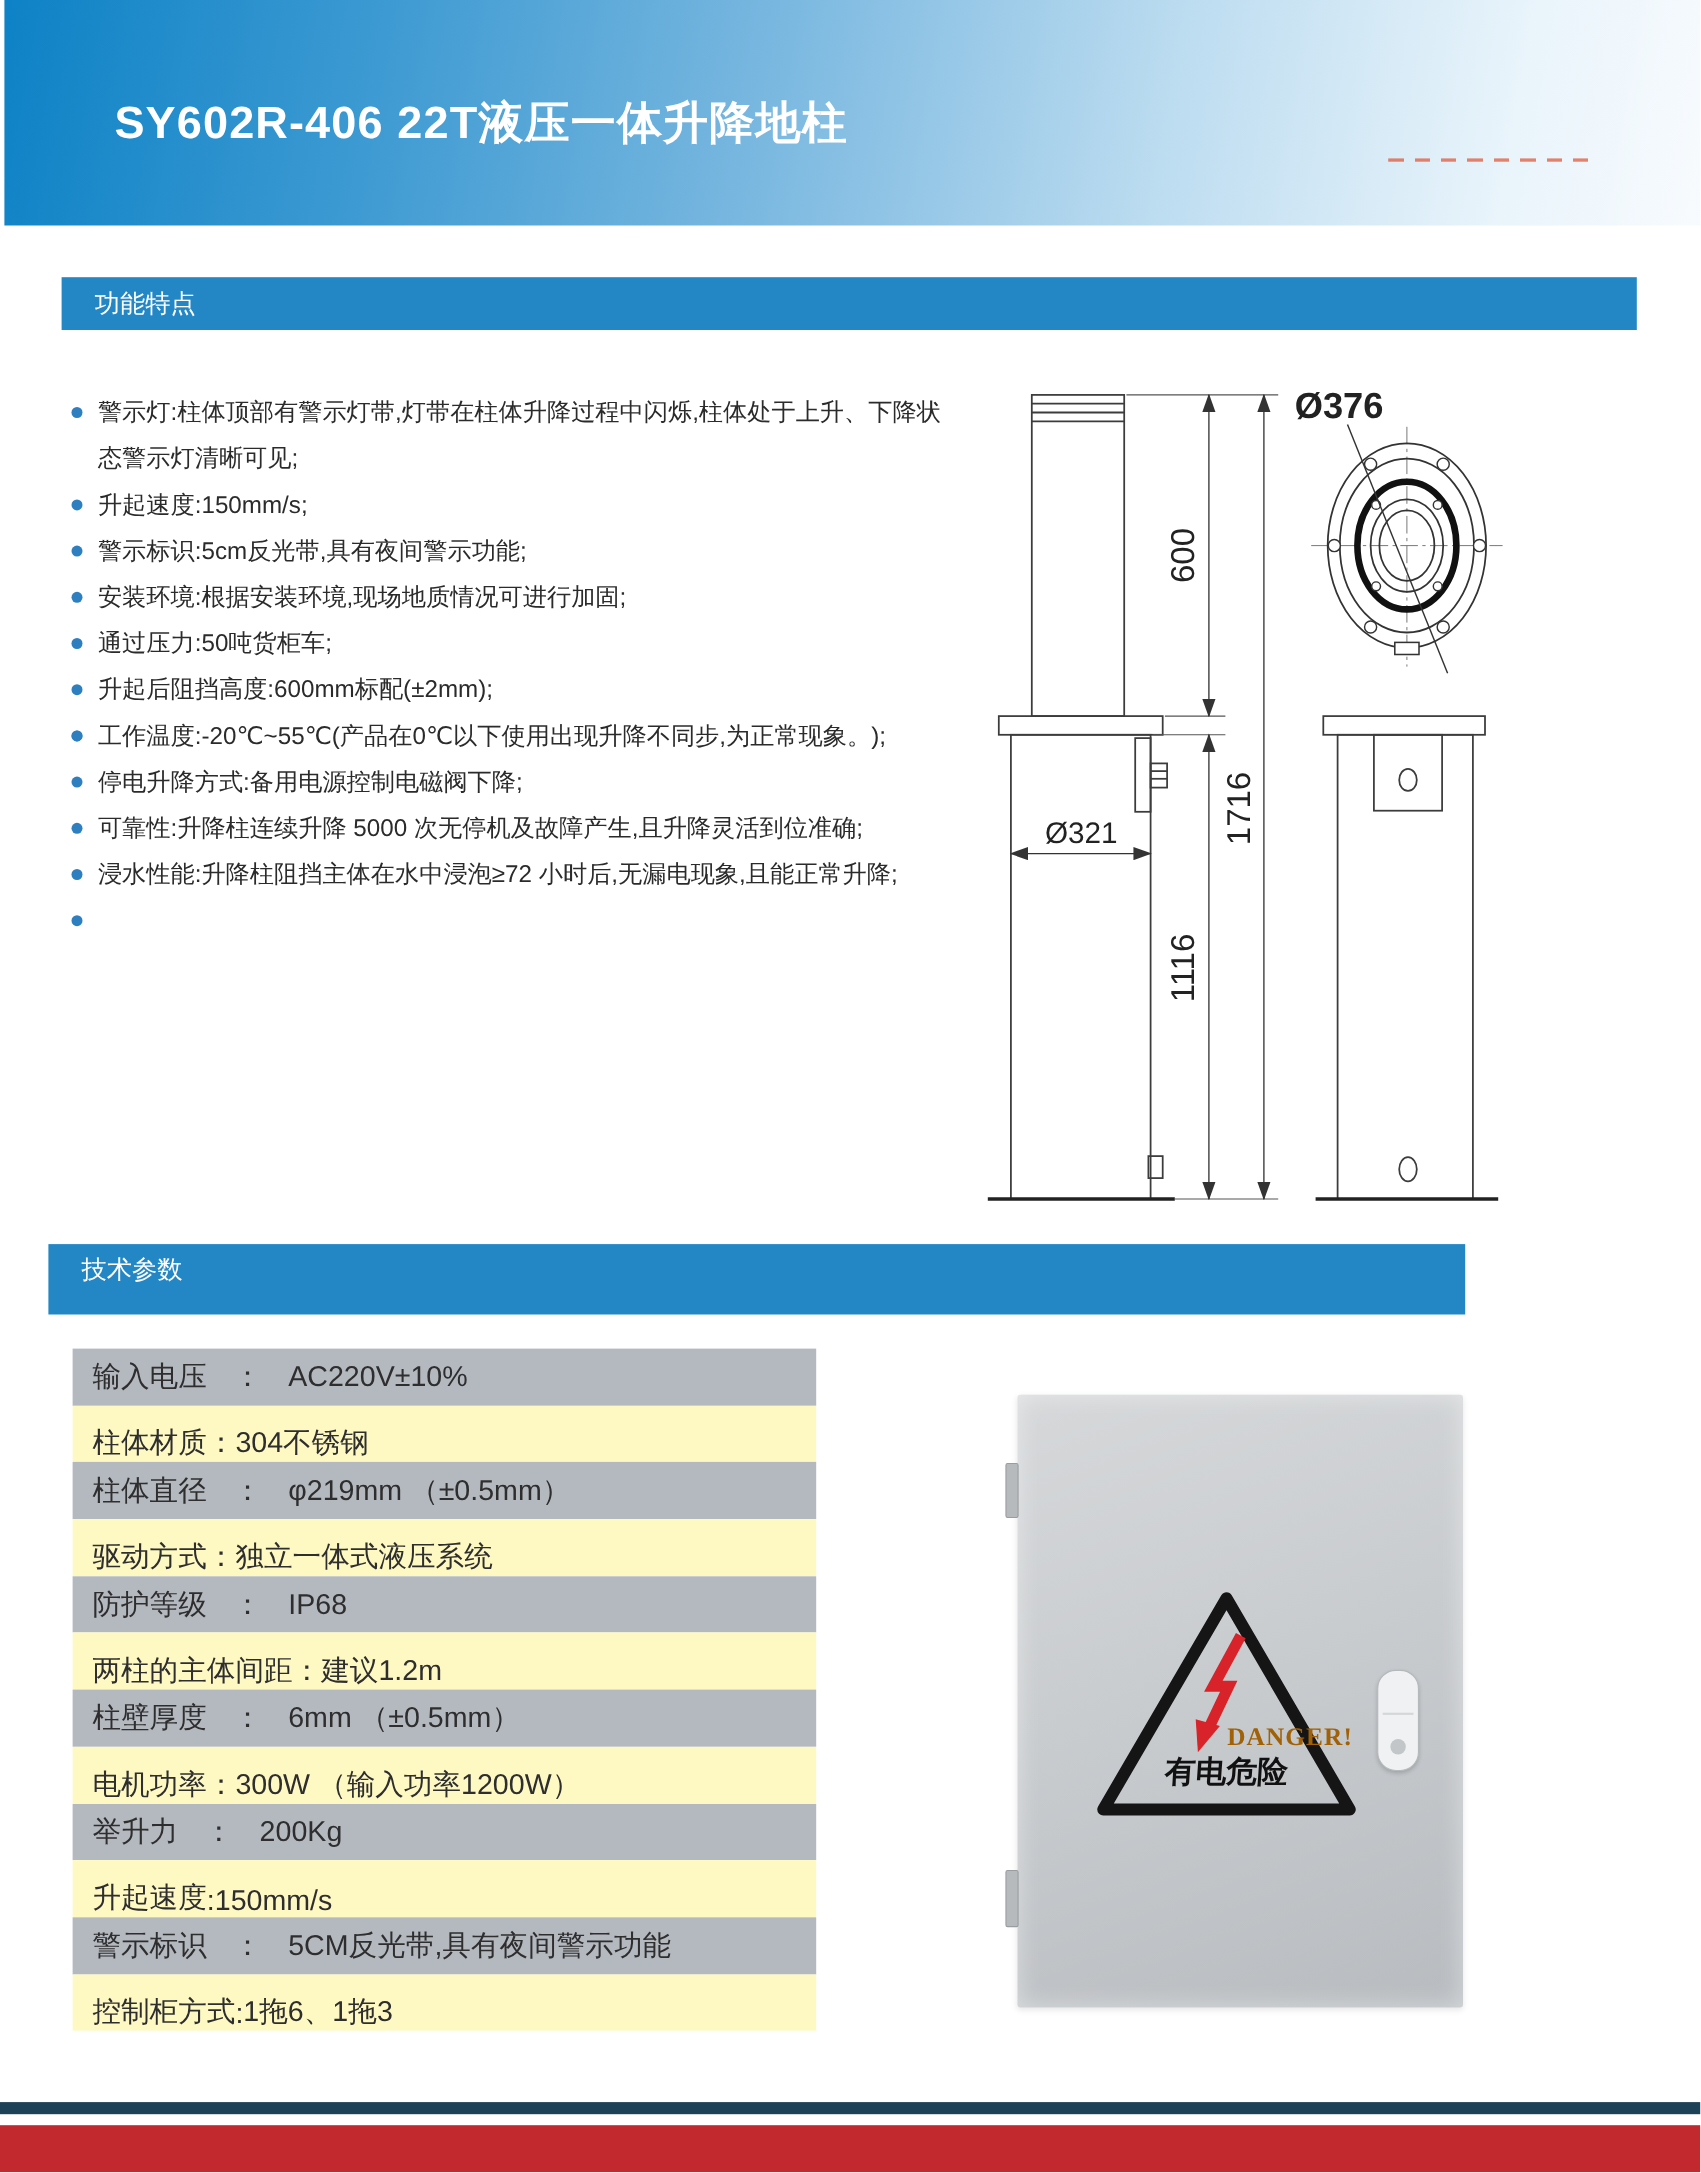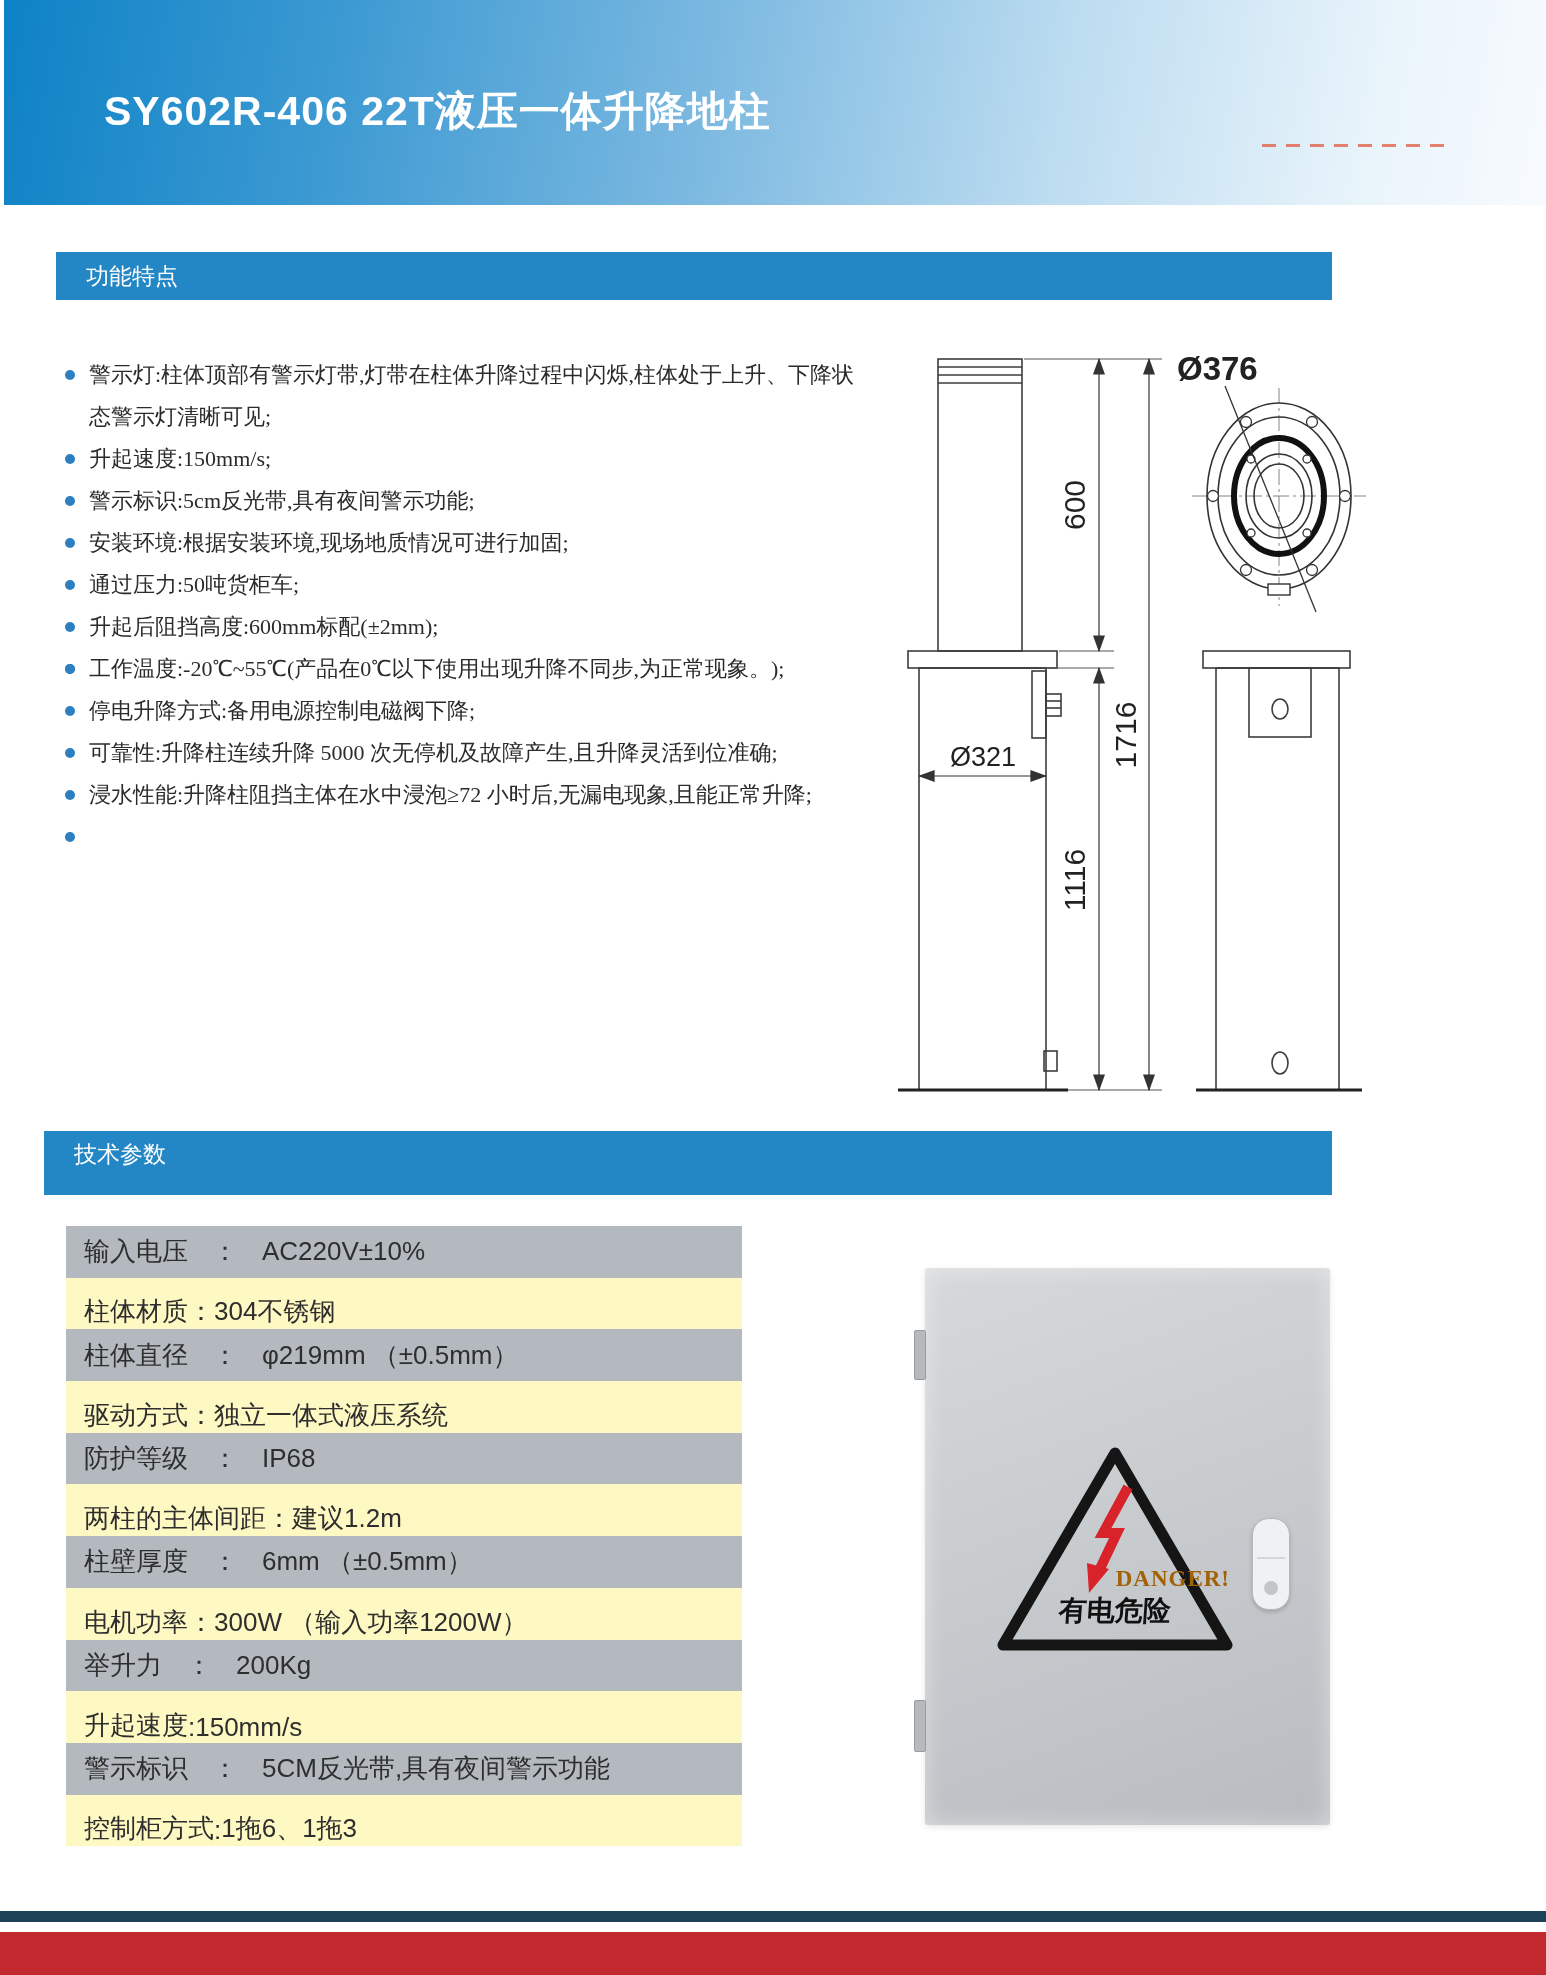--- a/index.html
+++ b/index.html
@@ -9,25 +9,25 @@
 
   
   .header{left:4px;top:0;width:1546px;height:205px;
     background:linear-gradient(100deg,#0d82c6 0%,#3d9ad2 22%,#7ab8e0 45%,#bcdcf0 68%,#e9f4fb 88%,#f8fbfe 100%);}
   .page-title{left:100px;top:84px;font-size:41px;font-weight:bold;color:#ffffff;letter-spacing:1px;white-space:nowrap;}
   .header-artifact{left:1258px;top:144px;width:190px;height:3px;opacity:.75;
     background:repeating-linear-gradient(90deg,#e05a3c 0 14px,transparent 14px 24px);}
 
   
   .section-bar{background:#2387c6;color:#ffffff;font-size:23px;line-height:48px;padding-left:30px;box-sizing:border-box;}
-  .bar-features{left:56px;top:252px;width:1276px;height:48px;}
+  .bar-features{left:56px;top:252px;width:1432px;height:48px;}
   .bar-specs{left:44px;top:1131px;width:1288px;height:64px;line-height:46px;}
 
   
-  .features{left:62px;top:354px;width:800px;font-family:Liberation Serif, serif;}
+  .features{left:62px;top:354px;width:800px;}
   .feat-item{position:relative;padding-left:27px;font-size:22px;line-height:42px;color:#2b2b2b;}
   .feat-item .dot{position:absolute;left:3px;top:16px;width:10px;height:10px;border-radius:50%;background:#2e7fc0;}
 
   
   .spec-table{left:66px;top:1226px;width:676px;}
   .spec-row{height:51.7px;display:flex;align-items:center;padding-left:18px;font-size:26px;color:#2e2e2e;box-sizing:border-box;}
   .spec-row.dark{background:#b4b9c0;gap:24px;}
   .spec-row.light{background:#fef9c3;align-items:flex-end;}
 
   

